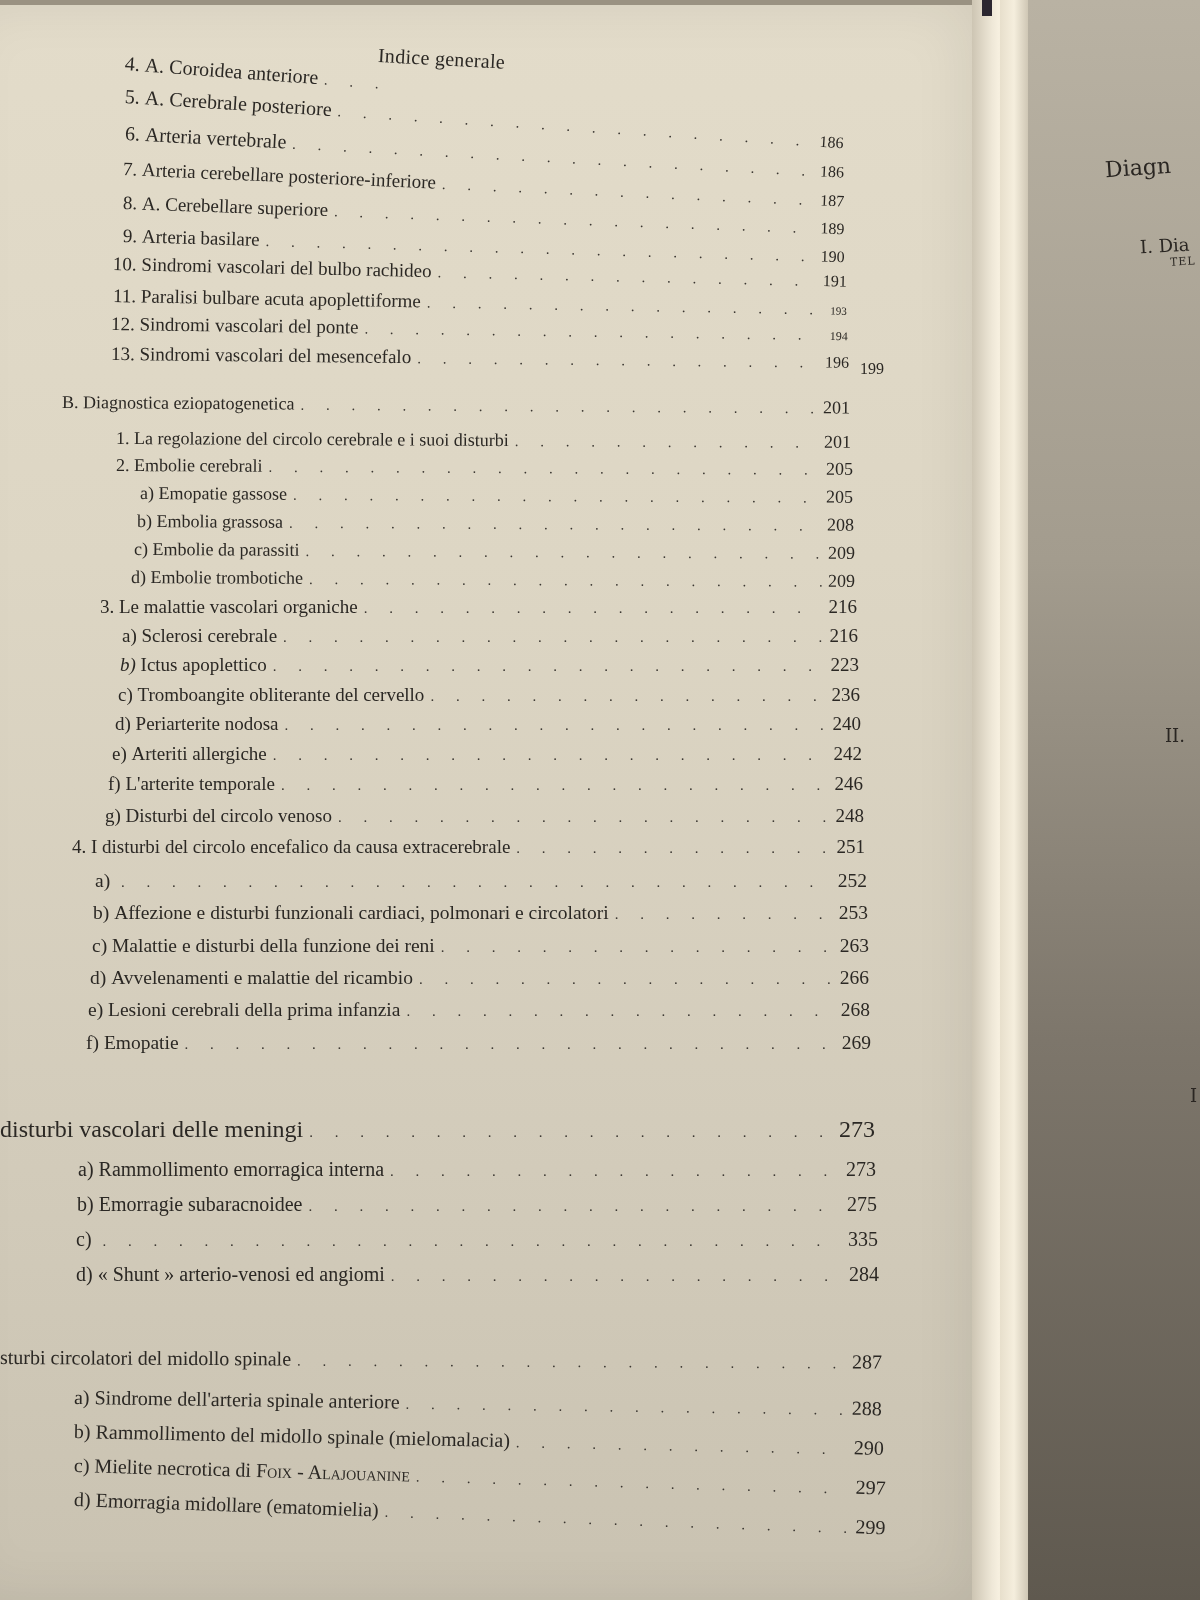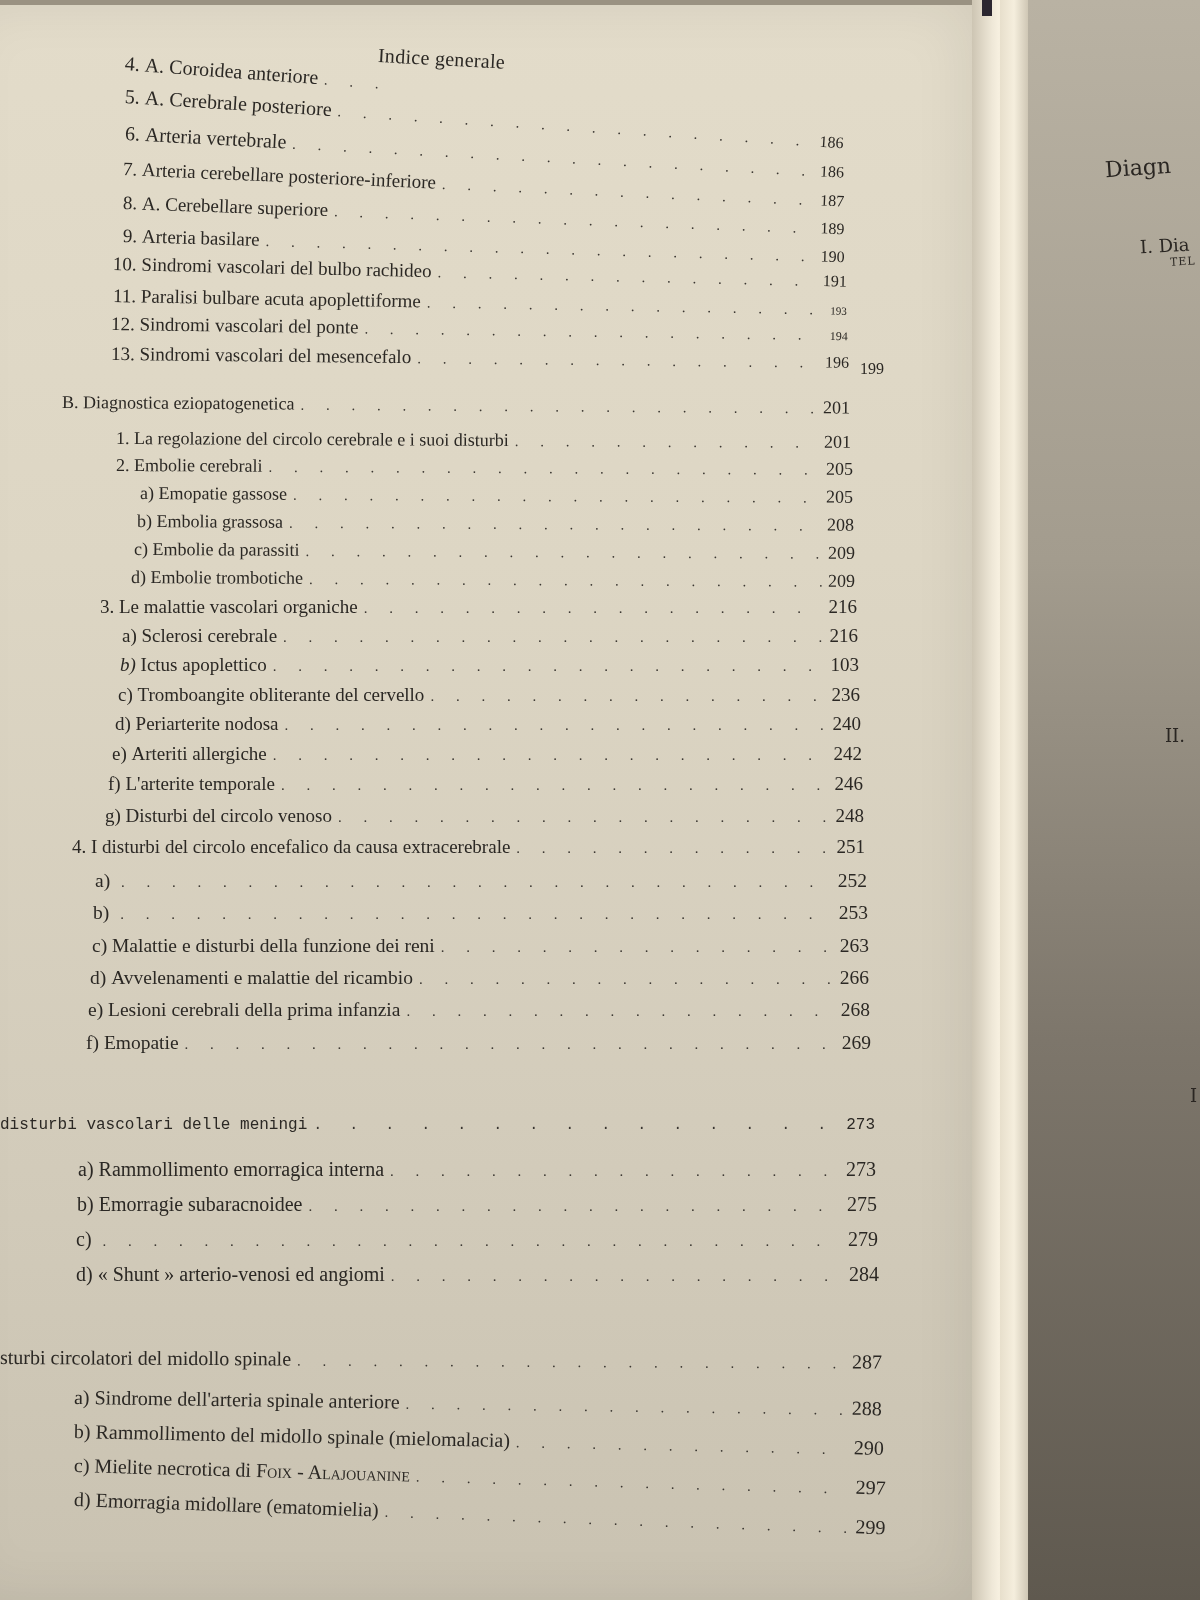--- a/index.html
+++ b/index.html
@@ -249,21 +249,21 @@
     <div class="entry" style="left:122px;top:625px;width:736px;font-size:19px;">
       <span class="num">a)</span>&nbsp;
       <span class="label">Sclerosi cerebrale</span>
       <span class="leader"></span>
       <span class="page">216</span>
     </div>
     <div class="entry" style="left:120px;top:654px;width:739px;font-size:19px;">
       <span class="num" style="font-style:italic">b)</span>&nbsp;
       <span class="label">Ictus apoplettico</span>
       <span class="leader"></span>
-      <span class="page">103</span>
+      <span class="page">223</span>
     </div>
     <div class="entry" style="left:118px;top:684px;width:742px;font-size:19px;">
       <span class="num">c)</span>&nbsp;
       <span class="label">Tromboangite obliterante del cervello</span>
       <span class="leader"></span>
       <span class="page">236</span>
     </div>
     <div class="entry" style="left:115px;top:713px;width:746px;font-size:19px;">
       <span class="num">d)</span>&nbsp;
       <span class="label">Periarterite nodosa</span>
@@ -294,20 +294,21 @@
       <span class="leader"></span>
       <span class="page">251</span>
     </div>
     <div class="entry" style="left:95px;top:870px;width:772px;font-size:19.5px;">
       <span class="num">a)</span>&nbsp;
       <span class="leader"></span>
       <span class="page">252</span>
     </div>
     <div class="entry" style="left:93px;top:902px;width:775px;font-size:19.5px;">
       <span class="num">b)</span>&nbsp;
+      <span class="label">Affezione e disturbi funzionali cardiaci, polmonari e circolatori</span>
       <span class="leader"></span>
       <span class="page">253</span>
     </div>
     <div class="entry" style="left:92px;top:935px;width:777px;font-size:19.5px;">
       <span class="num">c)</span>&nbsp;
       <span class="label">Malattie e disturbi della funzione dei reni</span>
       <span class="leader"></span>
       <span class="page">263</span>
     </div>
     <div class="entry" style="left:90px;top:967px;width:779px;font-size:19.5px;">
@@ -322,41 +323,41 @@
       <span class="leader"></span>
       <span class="page">268</span>
     </div>
     <div class="entry" style="left:86px;top:1032px;width:785px;font-size:19.5px;">
       <span class="num">f)</span>&nbsp;
       <span class="label">Emopatie</span>
       <span class="leader"></span>
       <span class="page">269</span>
     </div>
 
-    <div class="entry" style="left:0px;top:1116px;width:875px;font-size:16px;font-family:Liberation Mono, monospace;">
+    <div class="entry" style="left:0px;top:1116px;width:875px;font-size:24px;">
       <span class="label">disturbi vascolari delle meningi</span>
       <span class="leader"></span>
       <span class="page">273</span>
     </div>
     <div class="entry" style="left:78px;top:1158px;width:798px;font-size:20px;">
       <span class="num">a)</span>&nbsp;
       <span class="label">Rammollimento emorragica interna</span>
       <span class="leader"></span>
       <span class="page">273</span>
     </div>
     <div class="entry" style="left:77px;top:1193px;width:800px;font-size:20px;">
       <span class="num">b)</span>&nbsp;
       <span class="label">Emorragie subaracnoidee</span>
       <span class="leader"></span>
       <span class="page">275</span>
     </div>
     <div class="entry" style="left:76px;top:1228px;width:802px;font-size:20px;">
       <span class="num">c)</span>&nbsp;
       <span class="leader"></span>
-      <span class="page">279</span>
+      <span class="page">335</span>
     </div>
     <div class="entry" style="left:76px;top:1263px;width:803px;font-size:20px;">
       <span class="num">d)</span>&nbsp;
       <span class="label">« Shunt » arterio-venosi ed angiomi</span>
       <span class="leader"></span>
       <span class="page">284</span>
     </div>
 
     <div class="entry" style="left:0px;top:1346px;width:882px;font-size:20px;transform:rotate(0.3deg);">
       <span class="label">sturbi circolatori del midollo spinale</span>

